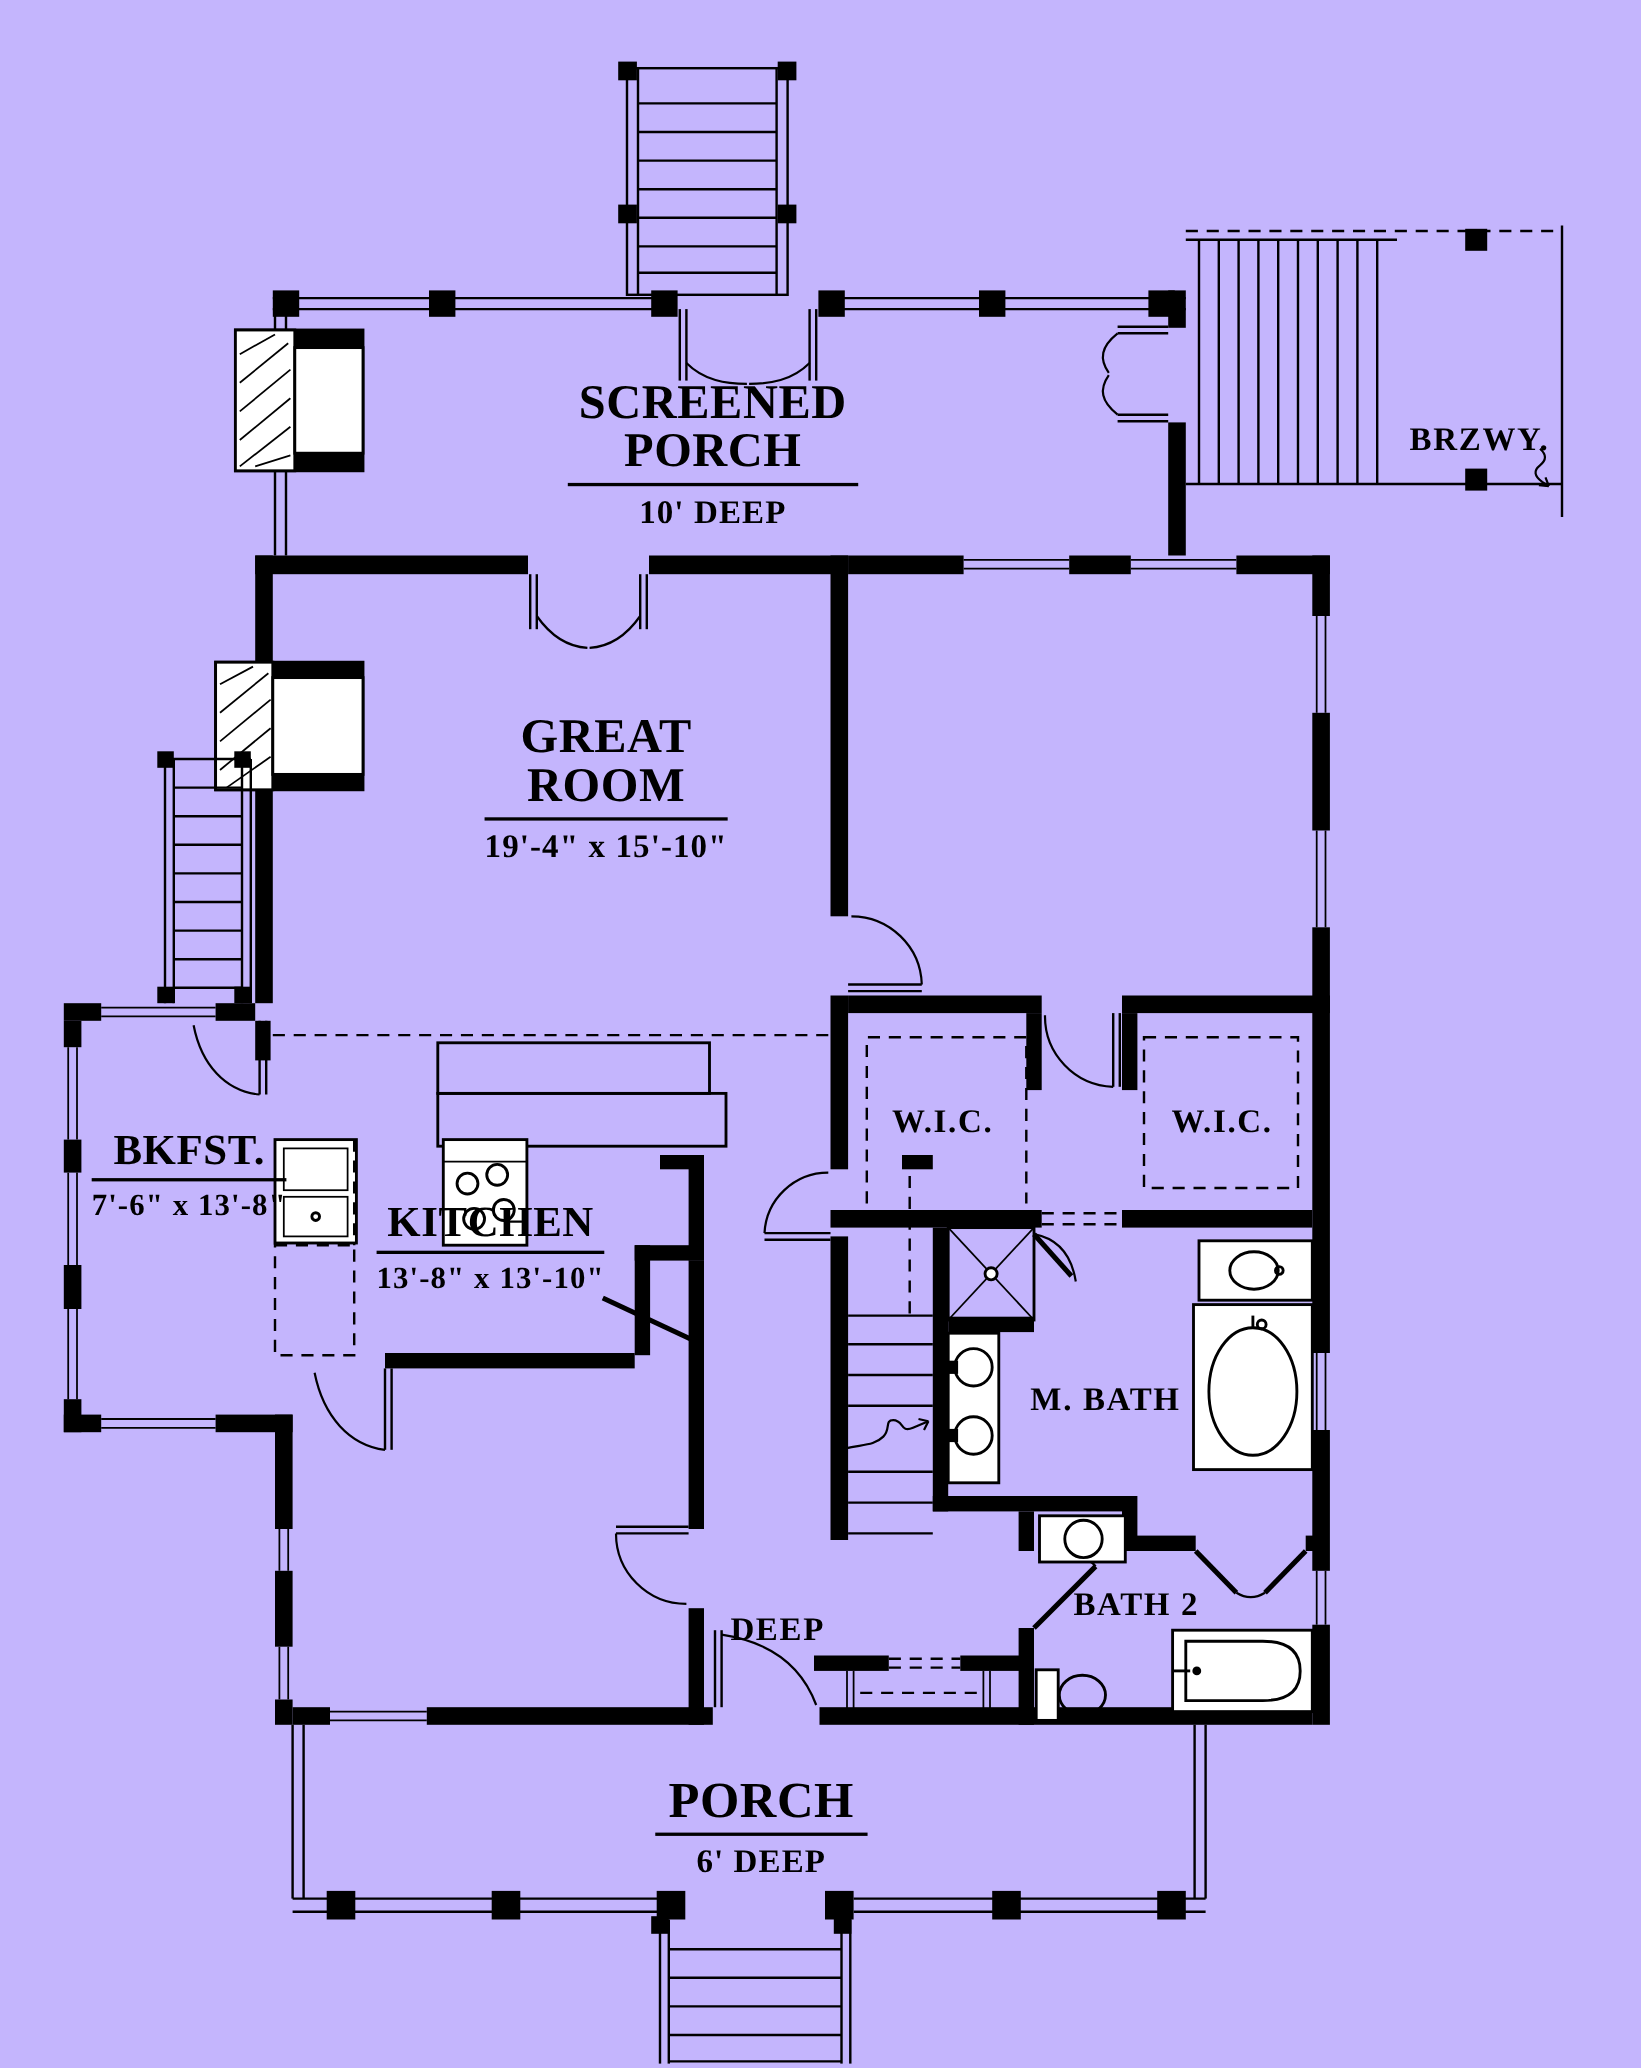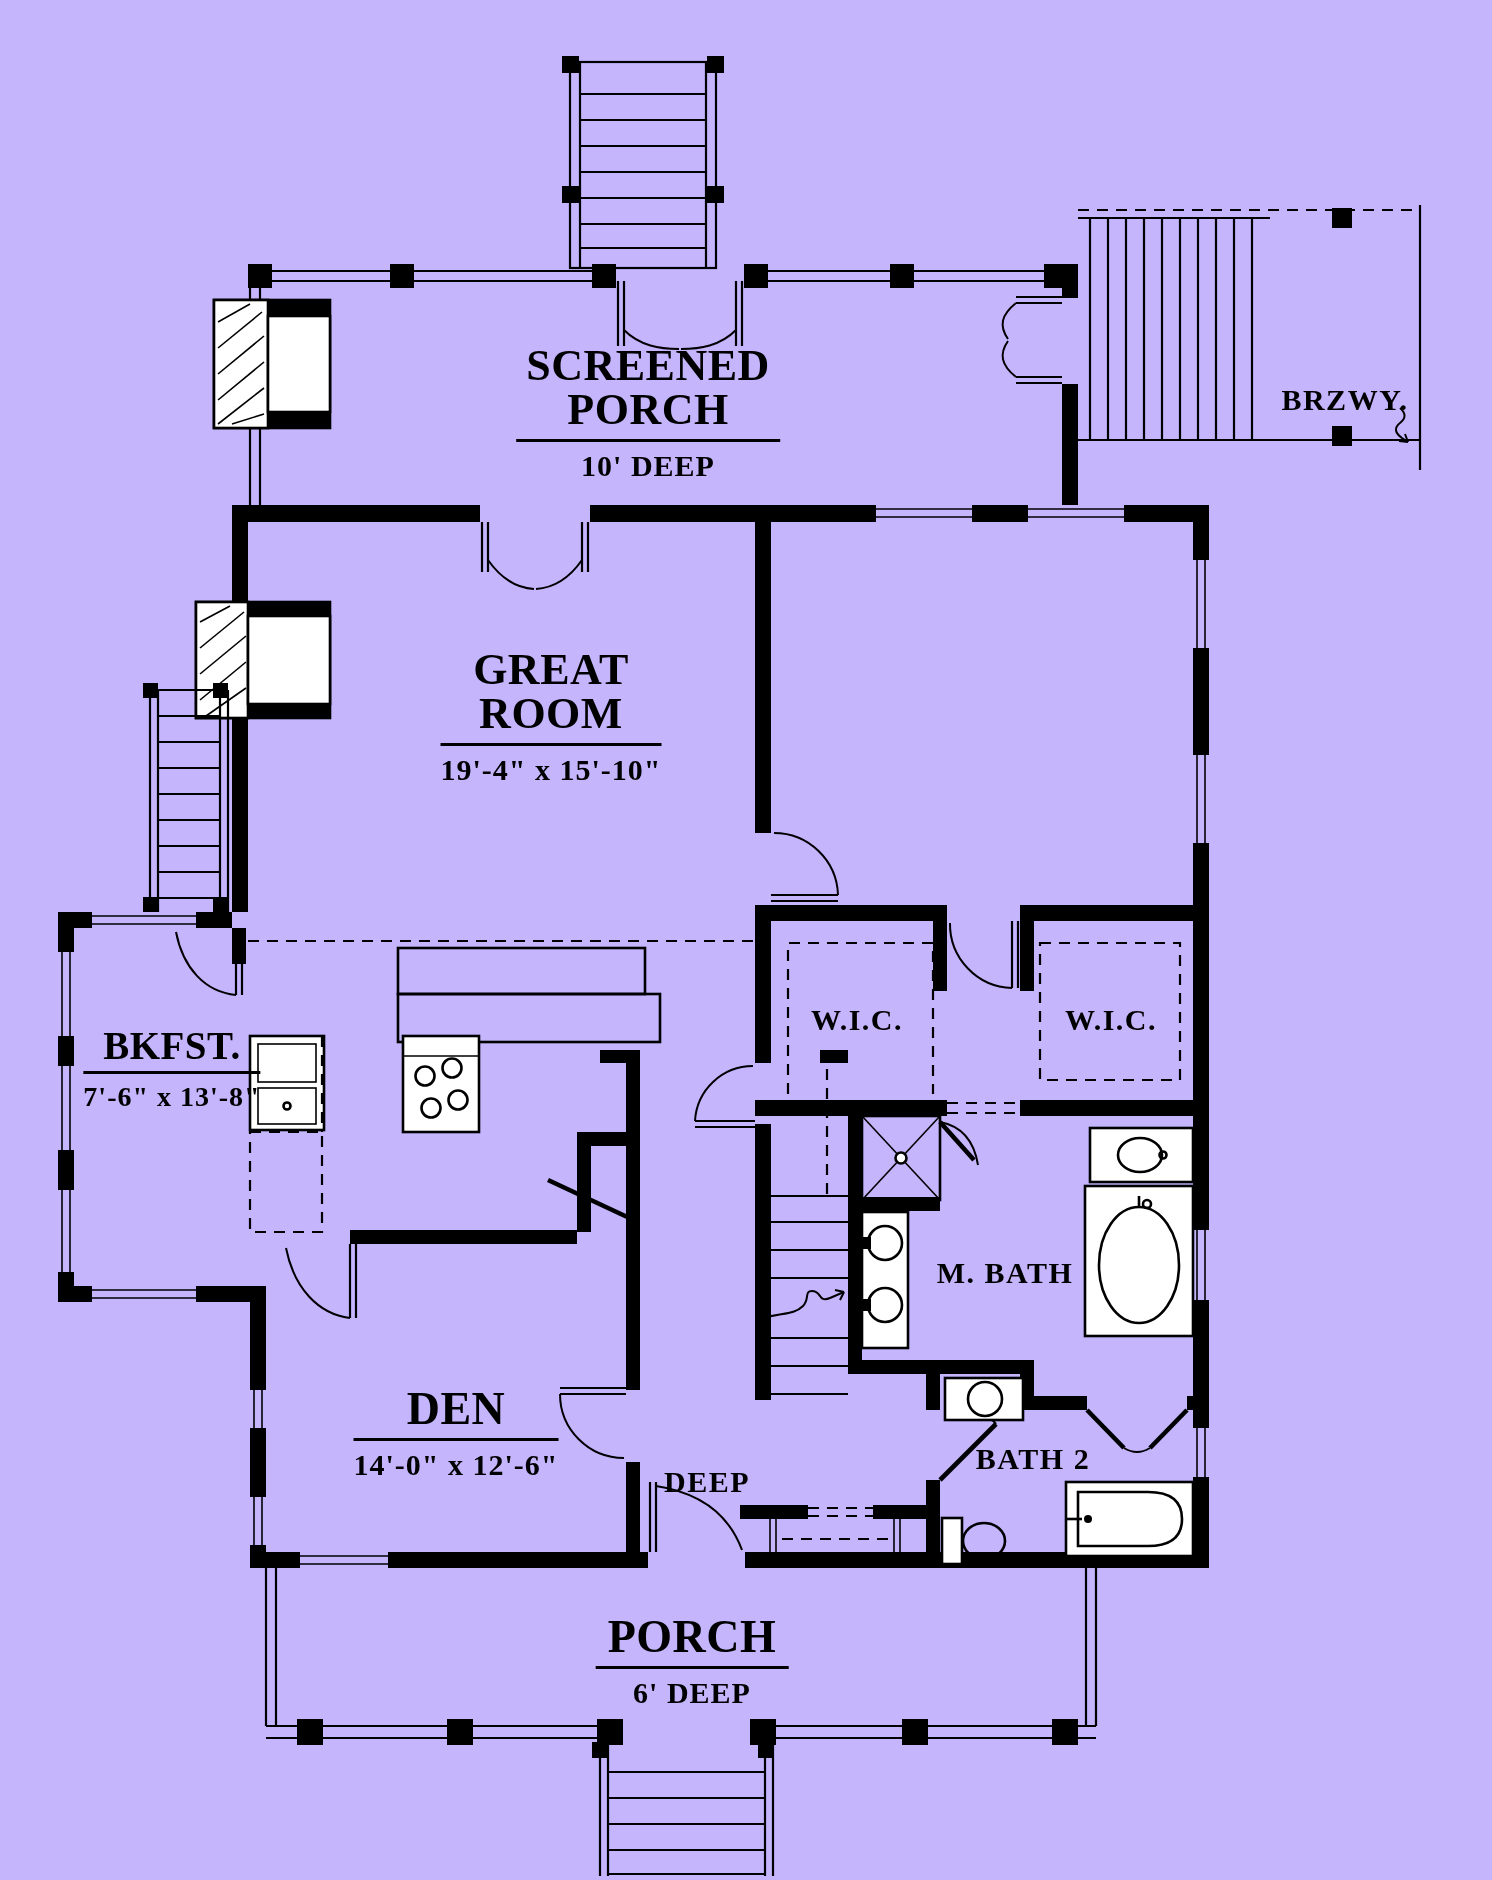--- a/index.html
+++ b/index.html
@@ -455,29 +455,29 @@
       </div>
     <div class="dm">19'-4" x 15'-10"</div>
   </div>
 
 
   <div class="room-label topanch" style="left:172px;top:1026px;">
     <div class="nm-md">BKFST.</div>
     <div class="dm" style="font-size:28px;">7'-6" x 13'-8"</div>
   </div>
 
+  <div class="room-label topanch" style="left:446px;top:1092px;">
+    <div class="nm-md">KITCHEN</div>
+    <div class="dm" style="font-size:28px;">13'-8" x 13'-10"</div>
+  </div>
 
   <div class="room-label ctr sm" style="left:857px;top:1020px;">W.I.C.</div>
   <div class="room-label ctr sm" style="left:1111px;top:1020px;">W.I.C.</div>
   <div class="room-label ctr sm" style="left:1005px;top:1273px;">M. BATH</div>
 
-  <div class="room-label topanch" style="left:456px;top:1386px;">
-    <div class="nm-lg">DEN</div>
-    <div class="dm">14'-0" x 12'-6"</div>
-  </div>
 
   <div class="room-label ctr sm" style="left:707px;top:1482px;">DEEP</div>
   <div class="room-label ctr sm" style="left:1033px;top:1459px;">BATH 2</div>
 
   <div class="room-label topanch" style="left:692px;top:1614px;">
     <div class="nm-lg">PORCH</div>
     <div class="dm">6' DEEP</div>
   </div>
 </div>
 

